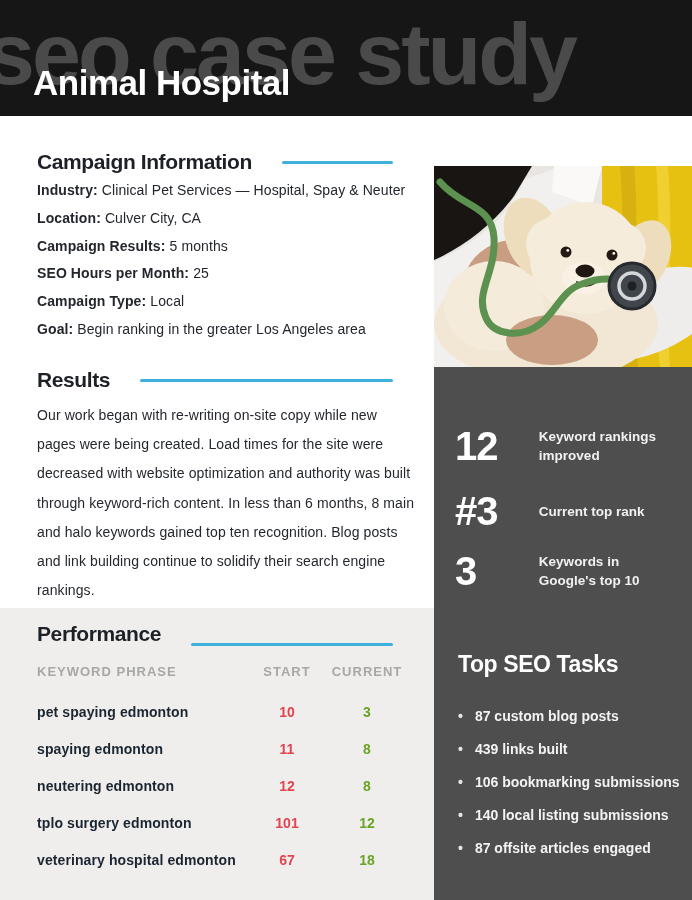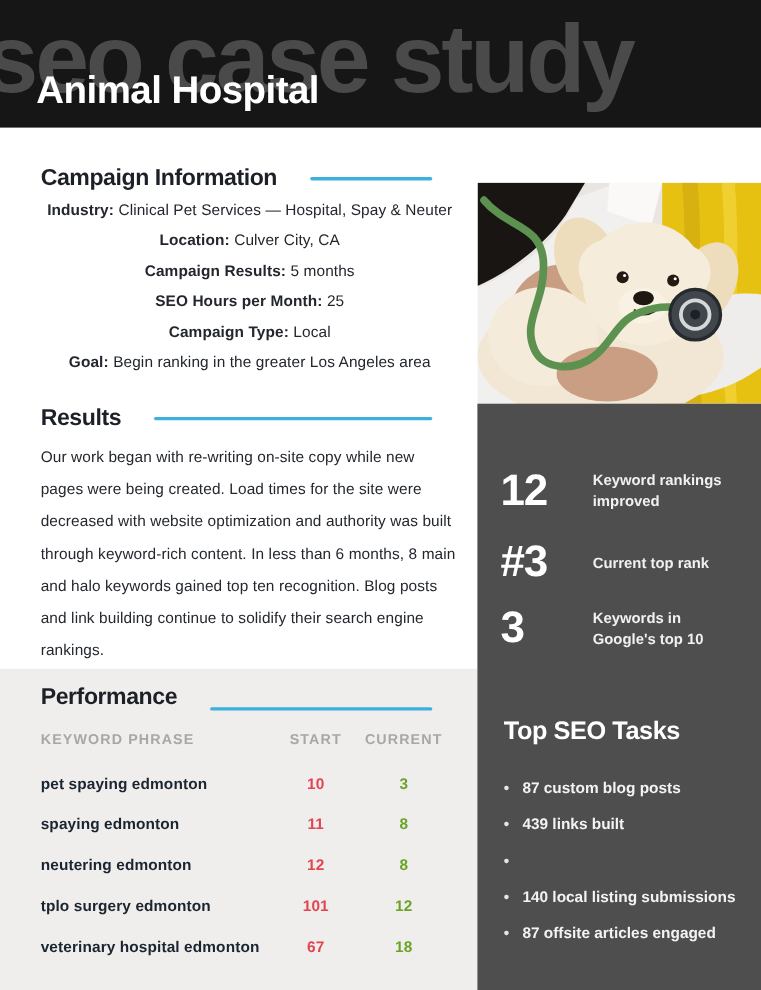--- a/index.html
+++ b/index.html
@@ -30,21 +30,21 @@
   .sec-head { position:absolute; left:37px; width:356px; display:flex; align-items:center; }
   .sec-head h2 {
     font-size:21px; font-weight:800; letter-spacing:-0.4px; color:#1d2127;
     white-space:nowrap;
   }
   .rule { flex:1; height:3px; background:#3eb0de; margin-left:30px; border-radius:2px; }
 
   
   .campaign-head { top:150px; }
   .info-list { position:absolute; left:37px; top:182px; width:380px; list-style:none; }
-  .info-list li { height:27.8px; font-size:14px; color:#23272d; letter-spacing:0.1px;text-align:center; }
+  .info-list li { height:27.8px; font-size:14px; color:#23272d; letter-spacing:0.1px; }
   .info-list b { font-weight:800; margin-right:4px; }
 
   
   .results-head { top:368px; }
   .results-para {
     position:absolute; left:37px; top:401px; width:380px;
     font-size:14px; line-height:29.2px; color:#24282e; letter-spacing:0.1px;
   }
 
   
@@ -223,20 +223,21 @@
       <li>
           <span class="dot">•</span>
           <span>87 custom blog posts</span>
         </li>
       <li>
           <span class="dot">•</span>
           <span>439  links built</span>
         </li>
       <li>
           <span class="dot">•</span>
+          <span>106 bookmarking submissions</span>
         </li>
       <li>
           <span class="dot">•</span>
           <span>140 local listing submissions</span>
         </li>
       <li>
           <span class="dot">•</span>
           <span>87 offsite articles engaged</span>
         </li>
     </ul>

